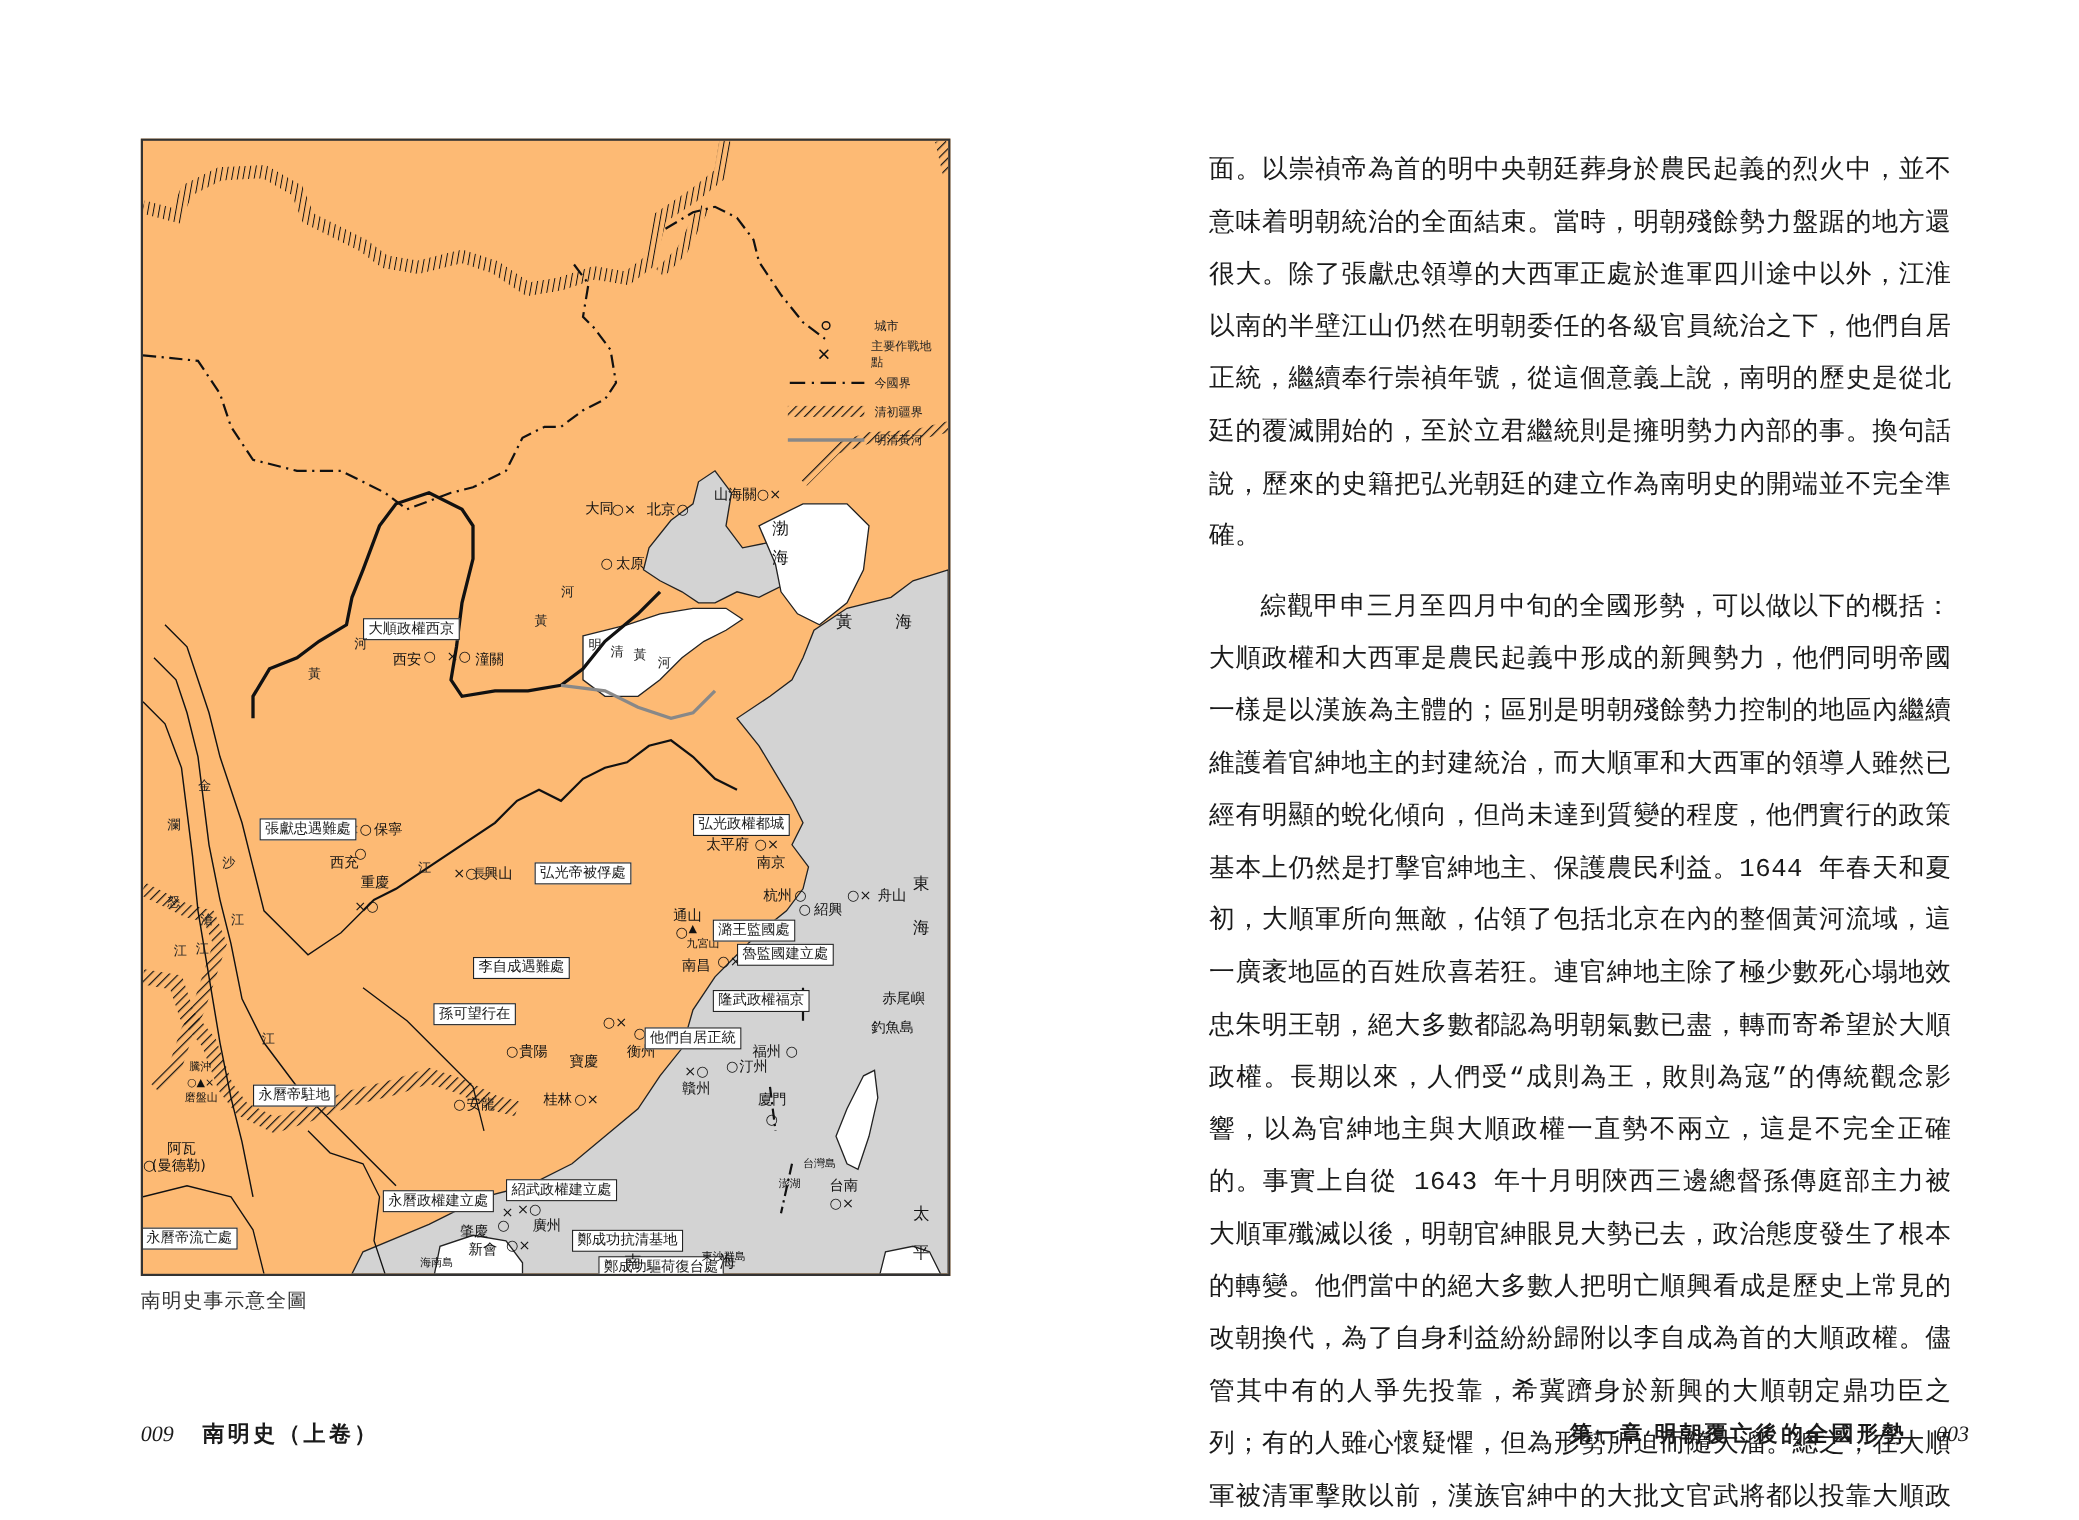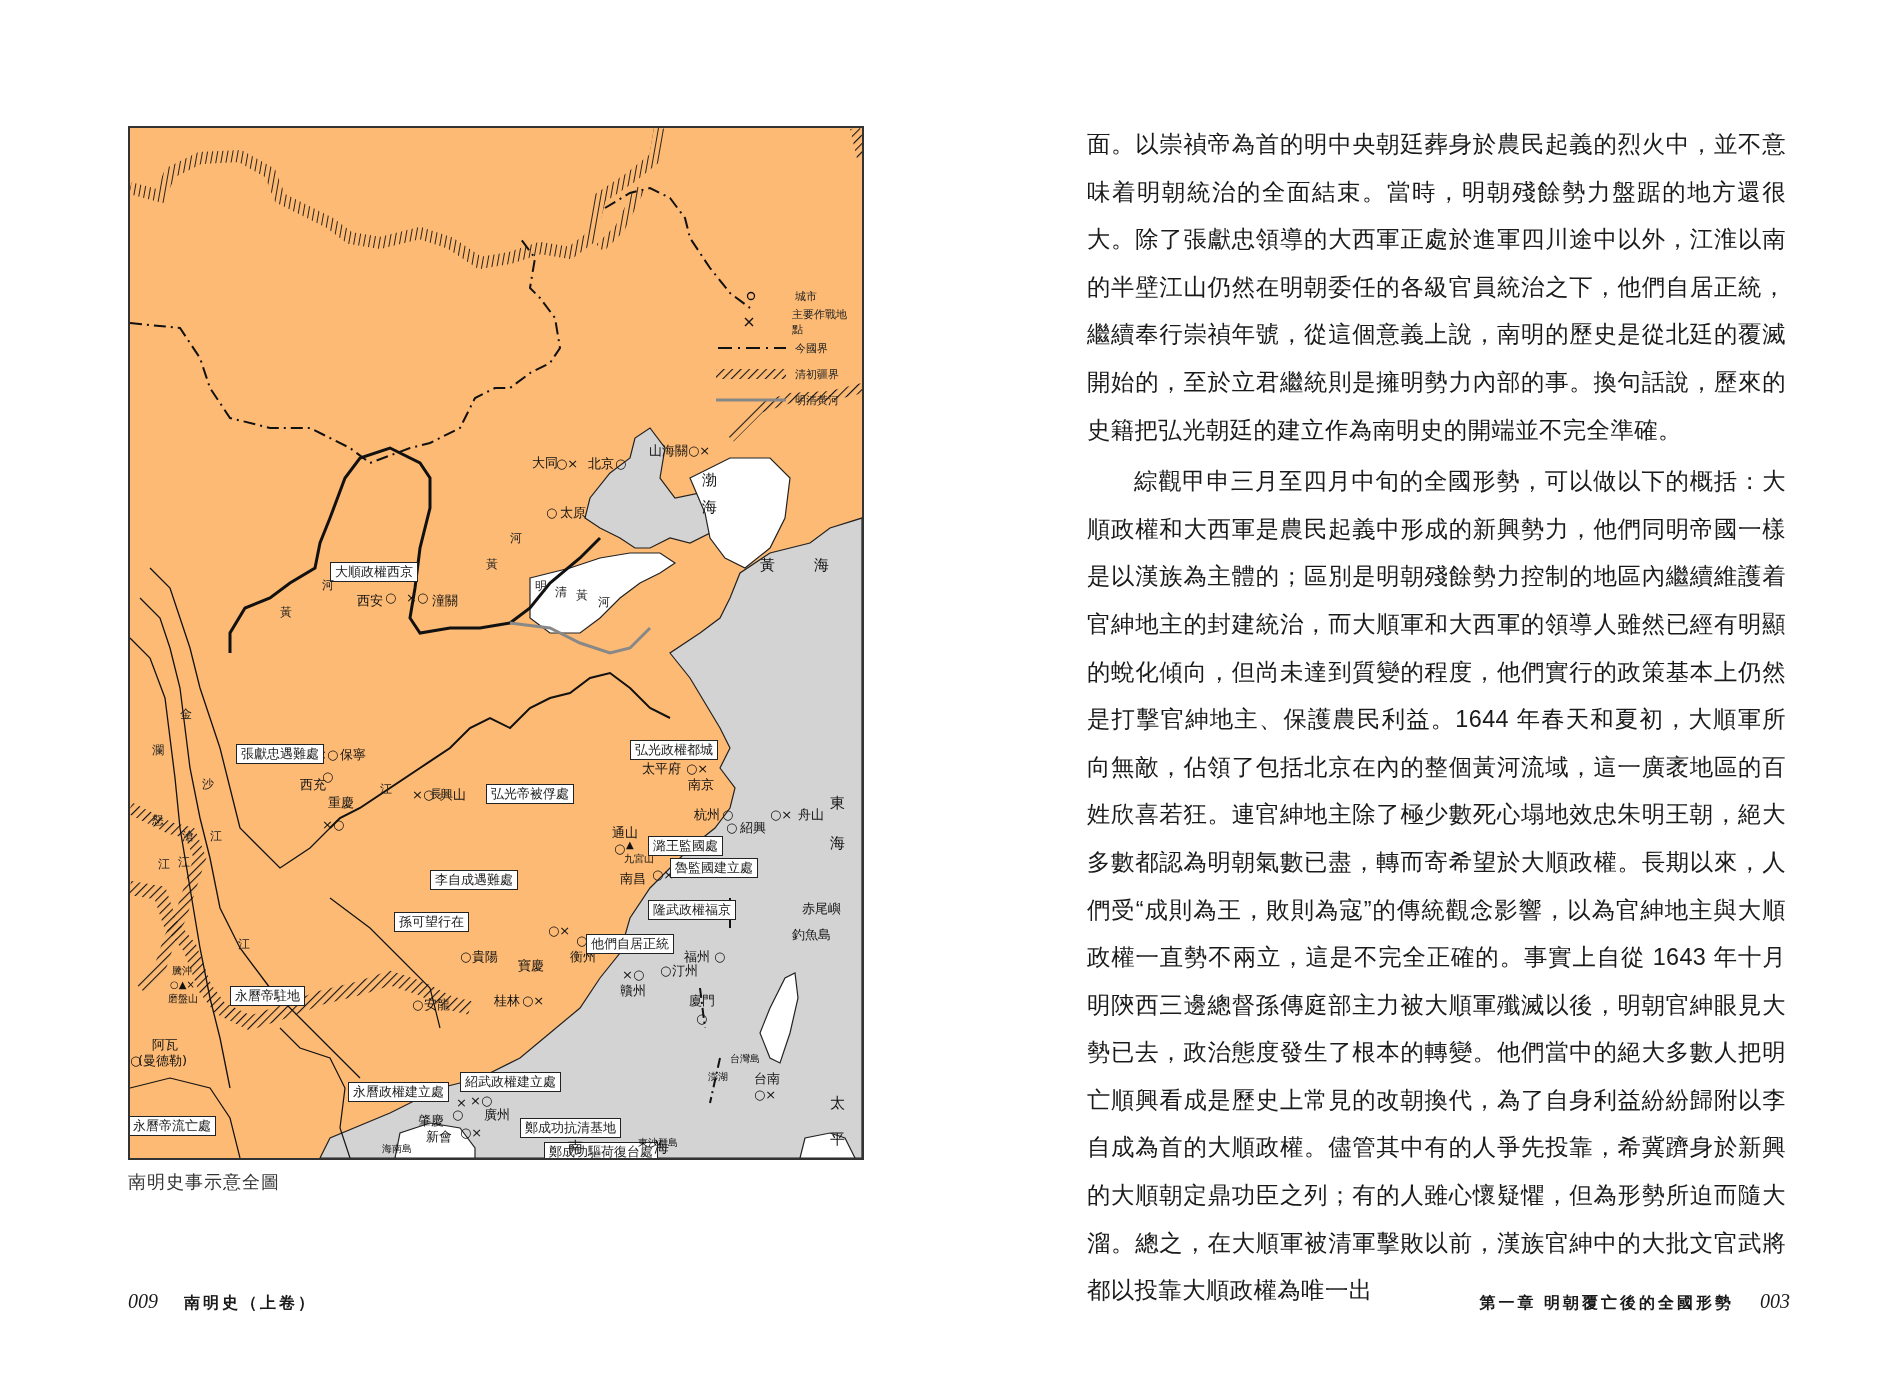--- a/index.html
+++ b/index.html
@@ -25,25 +25,25 @@
   .legend-row { display:flex; align-items:center; height:26px; }
   .legend-sym { width:72px; display:flex; justify-content:center; align-items:center; }
   .legend-txt { font-family:"DejaVu Sans", sans-serif; font-size:11px; color:#222; margin-left:8px; }
 
   .fig-caption { position:absolute; left:128px; top:1170px; font-family:"DejaVu Sans", "Liberation Sans", sans-serif;
                  font-size:18px; color:#333; letter-spacing:1px; }
 
   .footer-left { position:absolute; left:128px; top:1290px; font-size:18px; display:flex; gap:26px; align-items:baseline; }
   .footer-right { position:absolute; right:100px; top:1290px; font-size:18px; display:flex; gap:26px; align-items:baseline; }
   .folio { font-style:italic; font-family:"Liberation Serif", serif; font-size:20px; }
-  .running-head { font-family:Liberation Sans, sans-serif; font-size:16px; letter-spacing:3px; font-weight:bold; }
+  .running-head { font-family:Liberation Serif, serif; font-size:20px; letter-spacing:3px; font-weight:bold; }
 
   
   .body-text { position:absolute; left:1083px; top:117px; width:707px; }
-  .body-text p { margin:4px; font-family:Liberation Sans, sans-serif; font-size:23.4px;
+  .body-text p { margin:16px; font-family:Liberation Mono, monospace; font-size:23.4px;
                  line-height:47.6px; text-align:justify; letter-spacing:0.4px; }
   .body-text p.indent { text-indent:47px; }
 </style>
 </head>
 <body>
 
 <div class="page page-left">
   <div class="map-frame">
     <svg class="map-svg" viewBox="0 0 732 1030">
       <defs>

